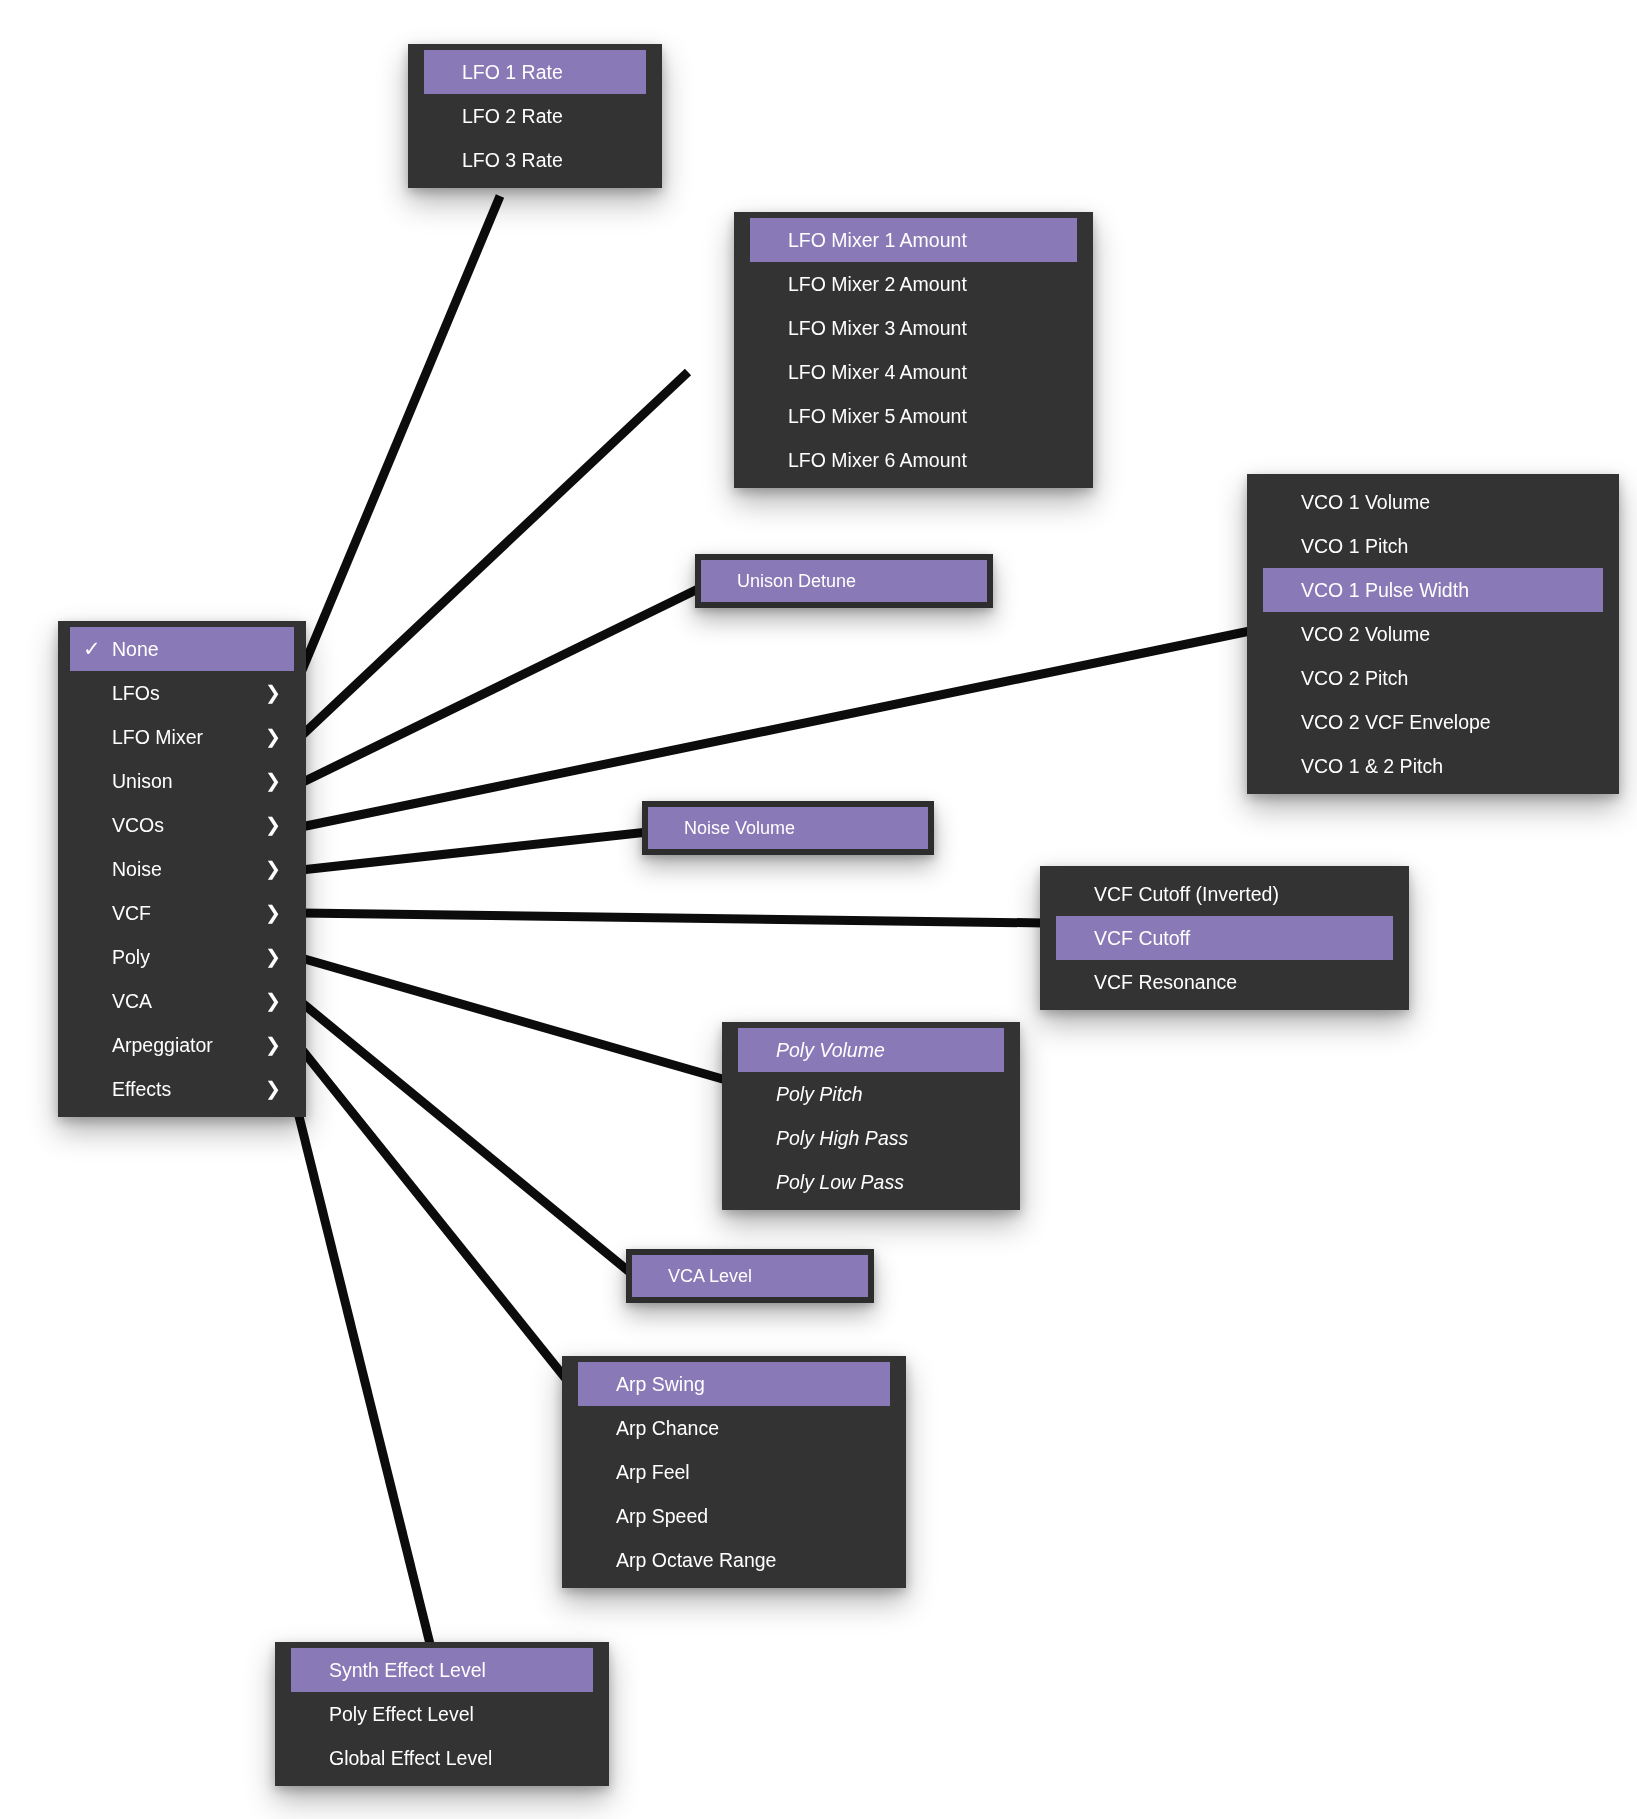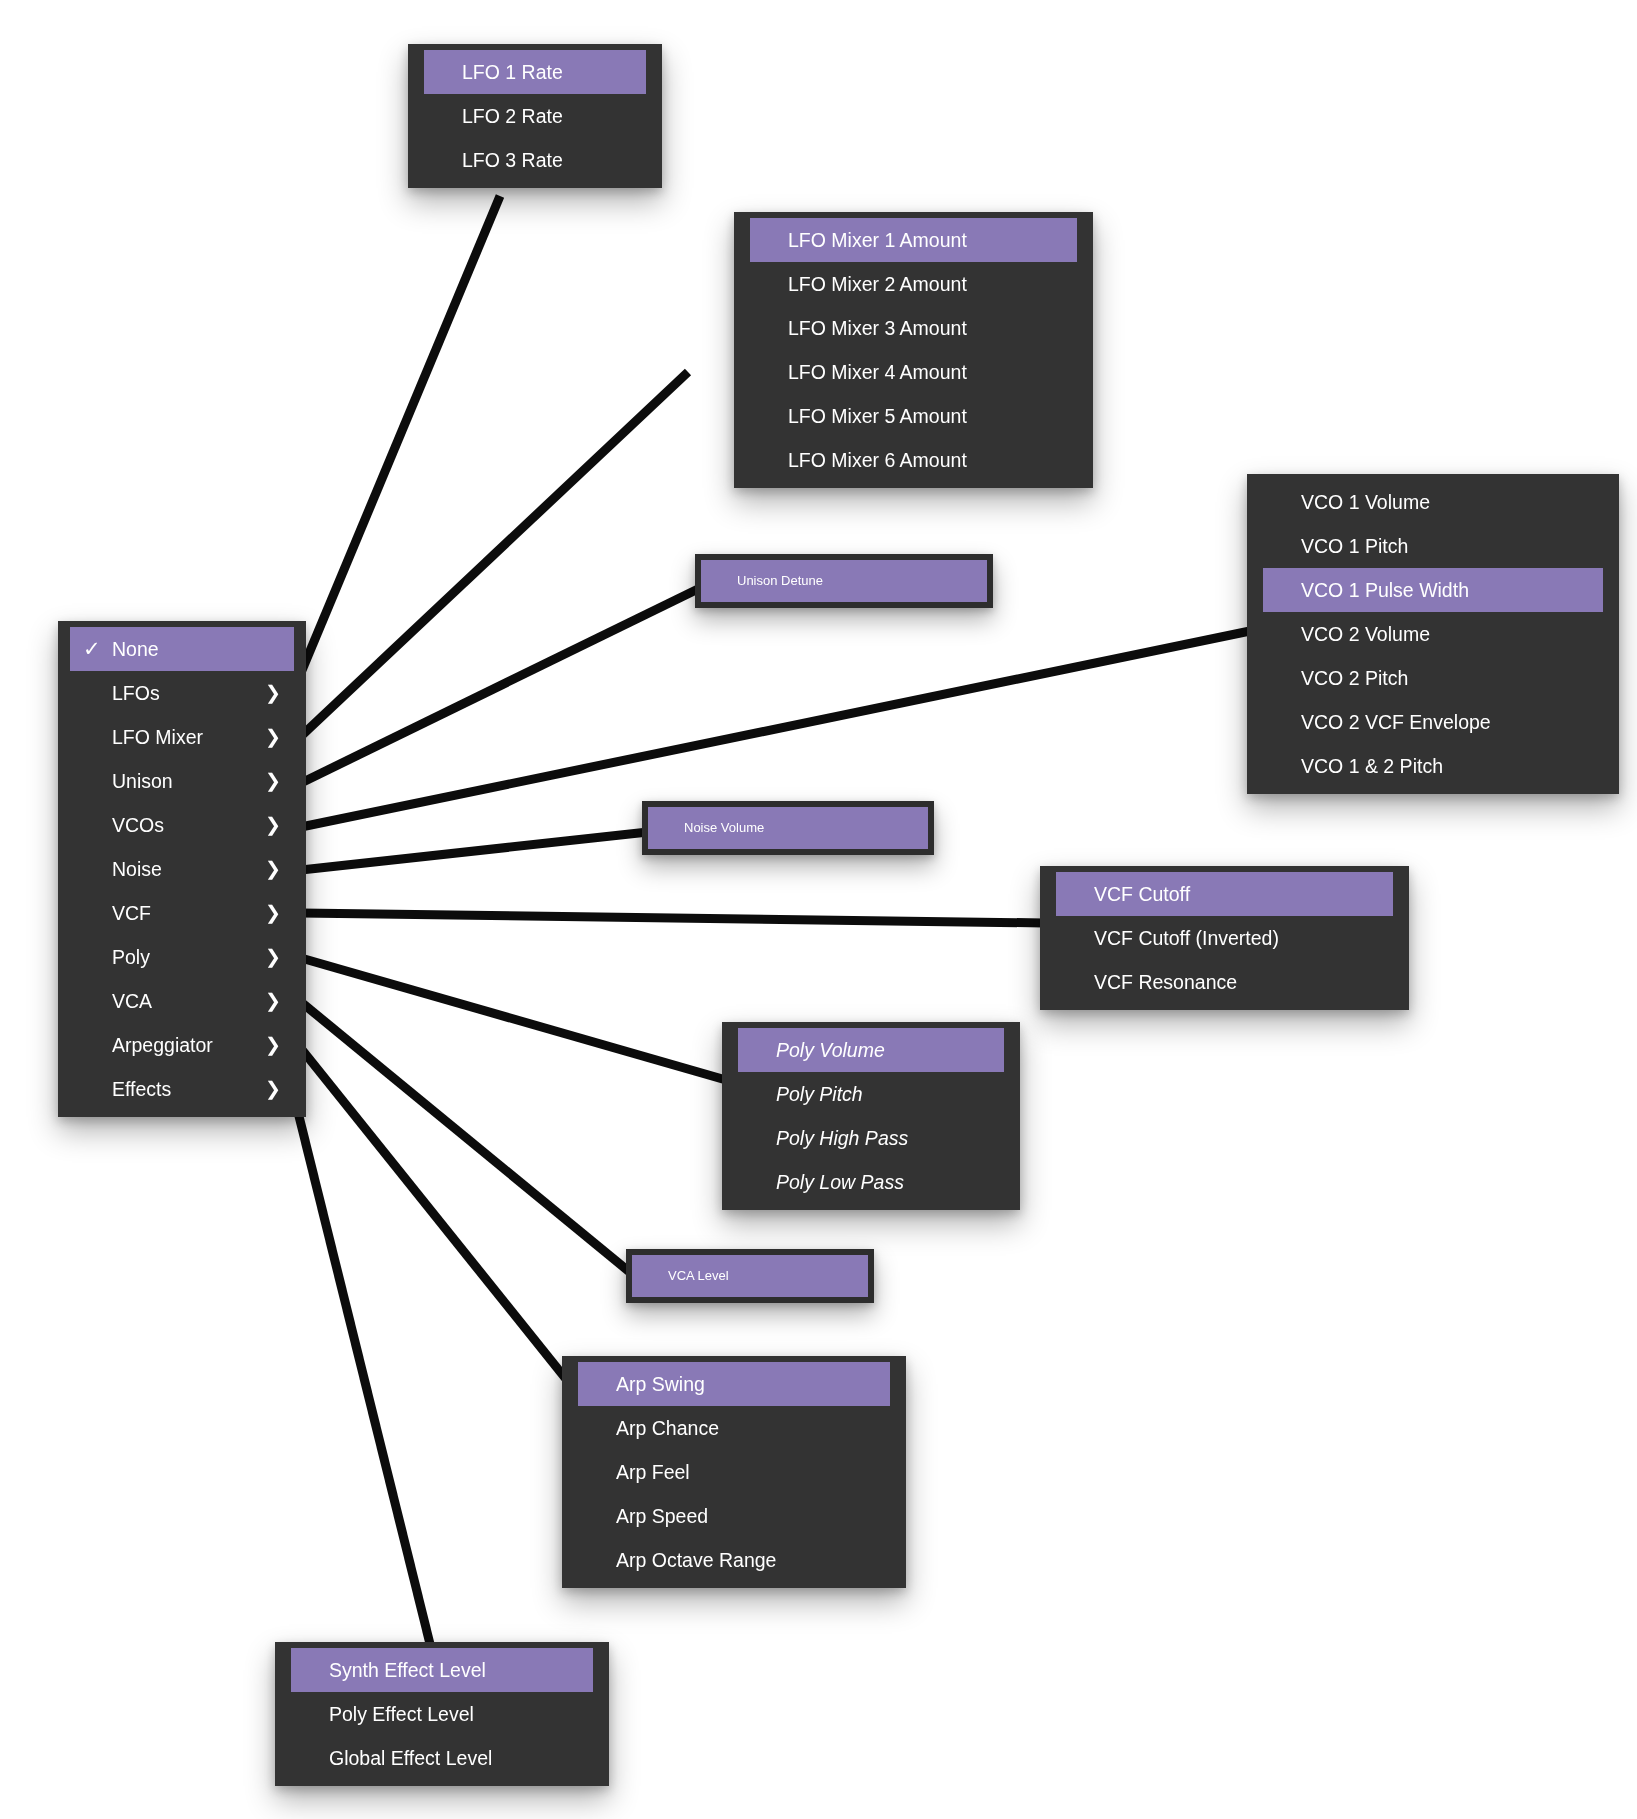--- a/index.html
+++ b/index.html
@@ -42,21 +42,21 @@
   }
   .single {
     position:absolute;
     background:#2d2d2d;
     padding:6px;
     box-shadow:0 12px 24px rgba(0,0,0,0.30), 0 3px 8px rgba(0,0,0,0.22);
   }
   .single .inner {
     background:#8979b6; color:#ffffff;
     height:42px; line-height:42px;
-    padding:0 36px; font-size:13px; white-space:nowrap;
+    padding:0 36px; font-size:18px; white-space:nowrap;
   }
 
   
   #menu-root      { left:58px;   top:621px;  width:224px; }
   #menu-lfos      { left:408px;  top:44px;   width:230px; }
   #menu-lfo-mixer { left:734px;  top:212px;  width:335px; }
   #menu-unison    { left:695px;  top:554px;  }
   #menu-unison .inner { width:214px; }
   #menu-vcos      { left:1247px; top:474px;  width:348px; }
   #menu-noise     { left:642px;  top:801px;  }
@@ -196,25 +196,25 @@
     </div>
   </div>
 
   <div class="single" id="menu-noise">
     <div class="inner">
       <span>Noise Volume</span>
     </div>
   </div>
 
   <div class="menu" id="menu-vcf">
+    <div class="row">
+      <span>VCF Cutoff (Inverted)</span>
+    </div>
     <div class="row hl">
       <span>VCF Cutoff</span>
-    </div>
-    <div class="row">
-      <span>VCF Cutoff (Inverted)</span>
     </div>
     <div class="row">
       <span>VCF Resonance</span>
     </div>
   </div>
 
   <div class="menu" id="menu-poly">
     <div class="row hl">
       <span>Poly Volume</span>
     </div>

